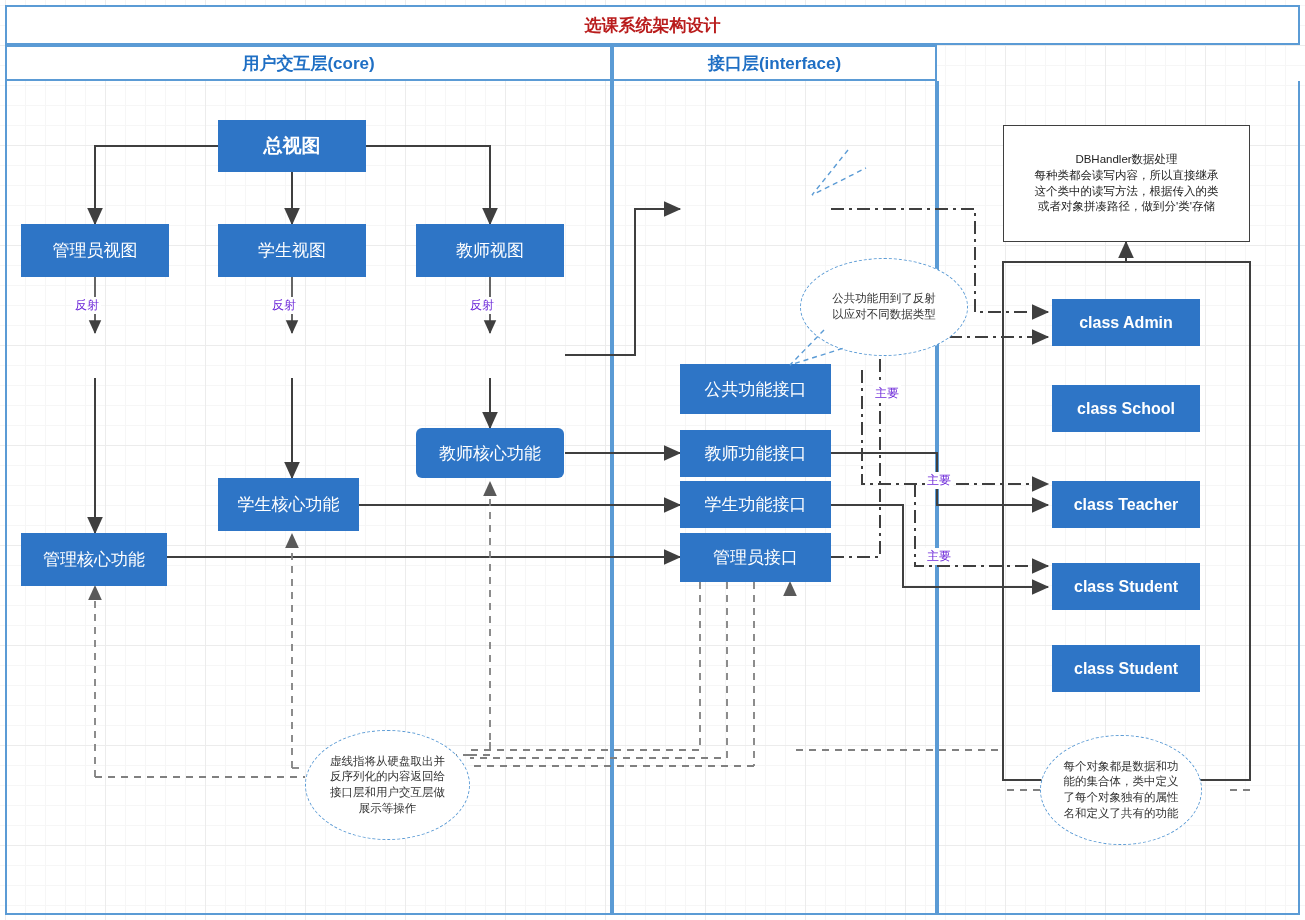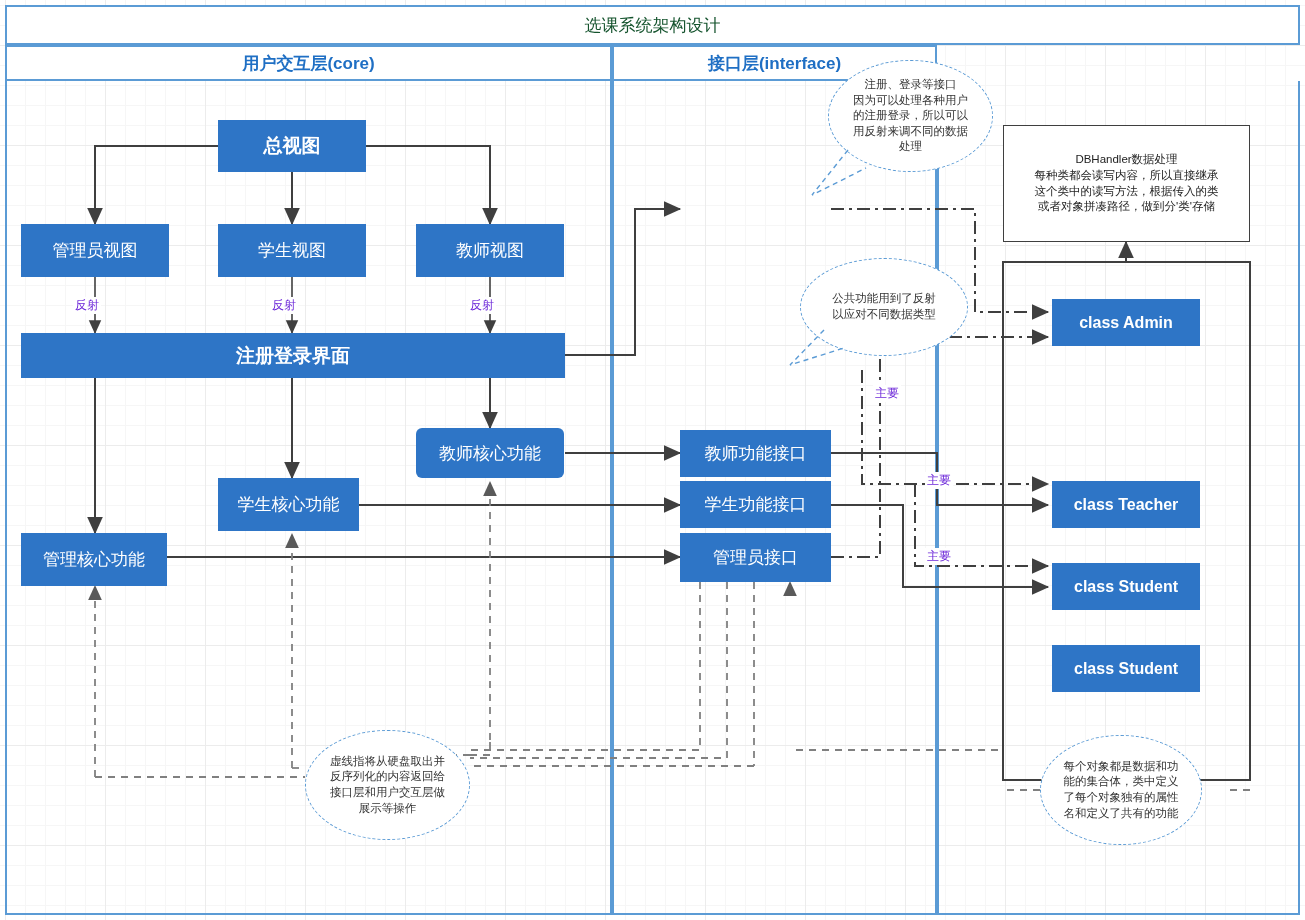--- a/index.html
+++ b/index.html
@@ -11,21 +11,21 @@
     background-image:
       linear-gradient(to right, #ececec 1px, transparent 1px),
       linear-gradient(to bottom, #ececec 1px, transparent 1px),
       linear-gradient(to right, #f6f6f6 1px, transparent 1px),
       linear-gradient(to bottom, #f6f6f6 1px, transparent 1px);
     background-size:100px 100px,100px 100px,20px 20px,20px 20px;
     background-position:5px 45px,5px 45px,5px 45px,5px 45px;
   }
   .pool-title{position:absolute;box-sizing:border-box;border:2px solid #5b9bd5;
     display:flex;align-items:center;justify-content:center;background:#fff;}
-  .pool-title span{color:#14532d;font-size:17px;}
+  .pool-title span{color:#b91c1c;font-size:17px;font-weight:bold;}
 
   .lane-head{position:absolute;box-sizing:border-box;border:2px solid #5b9bd5;background:#fff;
     display:flex;align-items:center;justify-content:center;}
   .lane-head span{color:#1f6fc4;font-weight:bold;font-size:17px;}
   .lane-body{position:absolute;box-sizing:border-box;border:2px solid #5b9bd5;border-top:none;background:transparent;}
 
   .node{position:absolute;background:#2e75c6;color:#fff;display:flex;align-items:center;
     justify-content:center;text-align:center;box-sizing:border-box;font-size:17px;z-index:6;}
   .node.cls{font-weight:bold;font-size:16px;}
   .node.big{font-size:19px;font-weight:bold;}
@@ -129,50 +129,48 @@
       <path d="M790,592 L790,582" marker-end="url(#ahg)"></path>
     </g>
   </svg>
 
   <div class="node big" style="left:218px;top:120px;width:148px;height:52px;">总视图</div>
 
   <div class="node" style="left:21px;top:224px;width:148px;height:53px;">管理员视图</div>
   <div class="node" style="left:218px;top:224px;width:148px;height:53px;">学生视图</div>
   <div class="node" style="left:416px;top:224px;width:148px;height:53px;">教师视图</div>
 
-  <div class="node big" style="left:21px;top:333px;width:544px;height:45px;">注册登录界面</div>
 
   <div class="node" style="left:416px;top:428px;width:148px;height:50px;border-radius:6px;">教师核心功能</div>
   <div class="node" style="left:218px;top:478px;width:141px;height:53px;">学生核心功能</div>
   <div class="node" style="left:21px;top:533px;width:146px;height:53px;">管理核心功能</div>
 
   <div class="edgelabel" style="left:73px;top:297px;">反射</div>
   <div class="edgelabel" style="left:270px;top:297px;">反射</div>
   <div class="edgelabel" style="left:468px;top:297px;">反射</div>
 
+  <div class="node" style="left:680px;top:364px;width:151px;height:50px;">公共功能接口</div>
   <div class="node" style="left:680px;top:430px;width:151px;height:47px;">教师功能接口</div>
   <div class="node" style="left:680px;top:481px;width:151px;height:47px;">学生功能接口</div>
   <div class="node" style="left:680px;top:533px;width:151px;height:49px;">管理员接口</div>
 
   <div class="edgelabel" style="left:873px;top:385px;">主要</div>
   <div class="edgelabel" style="left:925px;top:472px;">主要</div>
   <div class="edgelabel" style="left:925px;top:548px;">主要</div>
 
   <div class="node cls" style="left:1052px;top:299px;width:148px;height:47px;">class Admin</div>
+  <div class="node cls" style="left:1052px;top:385px;width:148px;height:47px;">class School</div>
   <div class="node cls" style="left:1052px;top:481px;width:148px;height:47px;">class Teacher</div>
   <div class="node cls" style="left:1052px;top:563px;width:148px;height:47px;">class Student</div>
   <div class="node cls" style="left:1052px;top:645px;width:148px;height:47px;">class Student</div>
 
   <div class="notebox" style="left:1003px;top:125px;width:247px;height:117px;">
     <span>DBHandler数据处理<br>每种类都会读写内容，所以直接继承<br>这个类中的读写方法，根据传入的类<br>或者对象拼凑路径，做到分'类'存储</span>
   </div>
 
-  <div class="bubble" style="left:828px;top:60px;width:165px;height:112px;">
-    <span>注册、登录等接口<br>因为可以处理各种用户<br>的注册登录，所以可以<br>用反射来调不同的数据<br>处理</span>
-  </div>
   <div class="bubble" style="left:800px;top:258px;width:168px;height:98px;">
     <span>公共功能用到了反射<br>以应对不同数据类型</span>
   </div>
   <div class="bubble" style="left:1040px;top:735px;width:162px;height:110px;">
     <span>每个对象都是数据和功<br>能的集合体，类中定义<br>了每个对象独有的属性<br>名和定义了共有的功能</span>
   </div>
   <div class="bubble" style="left:305px;top:730px;width:165px;height:110px;">
     <span>虚线指将从硬盘取出并<br>反序列化的内容返回给<br>接口层和用户交互层做<br>展示等操作</span>
   </div>
 

